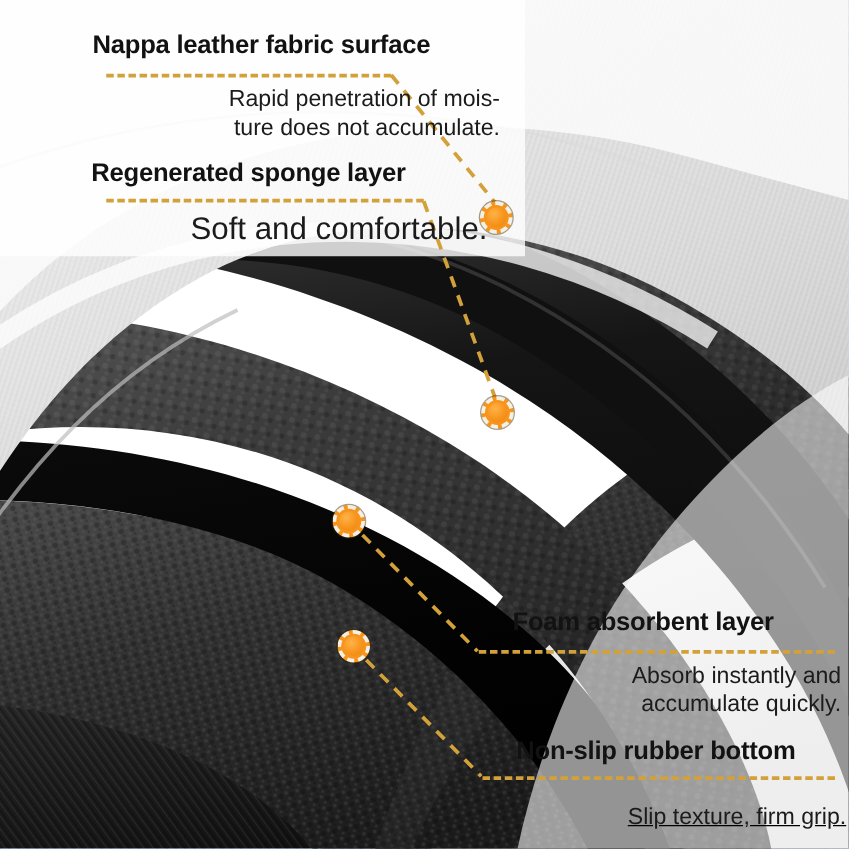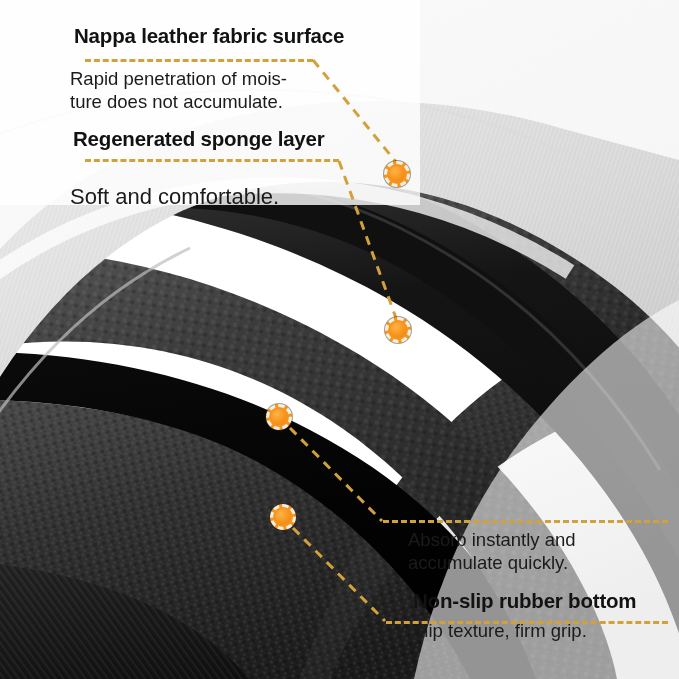--- a/index.html
+++ b/index.html
@@ -17,20 +17,21 @@
     font-weight:bold;
     color:#121212;
     letter-spacing:-0.2px;
     white-space:nowrap;
     line-height:1.05;
   }
   .bd{
     color:#1b1b1b;
     line-height:1.22;
     white-space:pre-line;
+    text-align:right;
   }
   .rule{
     position:absolute;
     height:0;
     border-top:3px dashed #d2a13a;
   }
   .lead{position:absolute;top:0;left:0;width:679px;height:679px;pointer-events:none;}
 
   
   .dot{
@@ -304,34 +305,37 @@
   <div class="callout" style="left:70px; top:68px; width:330px;">
     <div class="bd" style="font-size:18.5px;">Rapid penetration of mois-
 ture does not accumulate.</div>
   </div>
 
   <div class="callout" style="left:73px; top:128px; width:340px;">
     <div class="hd" style="font-size:20.5px;">Regenerated sponge layer</div>
   </div>
   <div class="rule" style="left:85px; top:159px; width:254px;"></div>
   <div class="callout" style="left:70px; top:168px; width:320px;">
-    <div class="bd" style="font-size:22px;margin-top:16px;">Soft and comfortable.</div>
-  </div>
-
+    <div class="bd" style="font-size:25px;">Soft and comfortable.</div>
+  </div>
+
+  <div class="callout" style="left:410px; top:487px; width:265px;">
+    <div class="hd" style="font-size:20.5px;">Foam absorbent layer</div>
+  </div>
   <div class="rule" style="left:383px; top:520px; width:285px;"></div>
   <div class="callout" style="left:408px; top:529px; width:265px;">
     <div class="bd" style="font-size:18.5px;">Absorb instantly and
 accumulate quickly.</div>
   </div>
 
   <div class="callout" style="left:413px; top:590px; width:265px;">
     <div class="hd" style="font-size:20.5px;">Non-slip rubber bottom</div>
   </div>
   <div class="rule" style="left:386px; top:621px; width:282px;"></div>
-  <div class="callout" style="left:412px; top:620px; width:265px;">
+  <div class="callout" style="left:412px; top:642px; width:265px;text-decoration:underline;">
     <div class="bd" style="font-size:18.5px;">Slip texture, firm grip.</div>
   </div>
 
   <div class="dot" style="left:384px; top:161px;">
       <i></i>
     </div>
   <div class="dot" style="left:385px; top:317px;">
       <i></i>
     </div>
   <div class="dot" style="left:266px; top:404px;">

